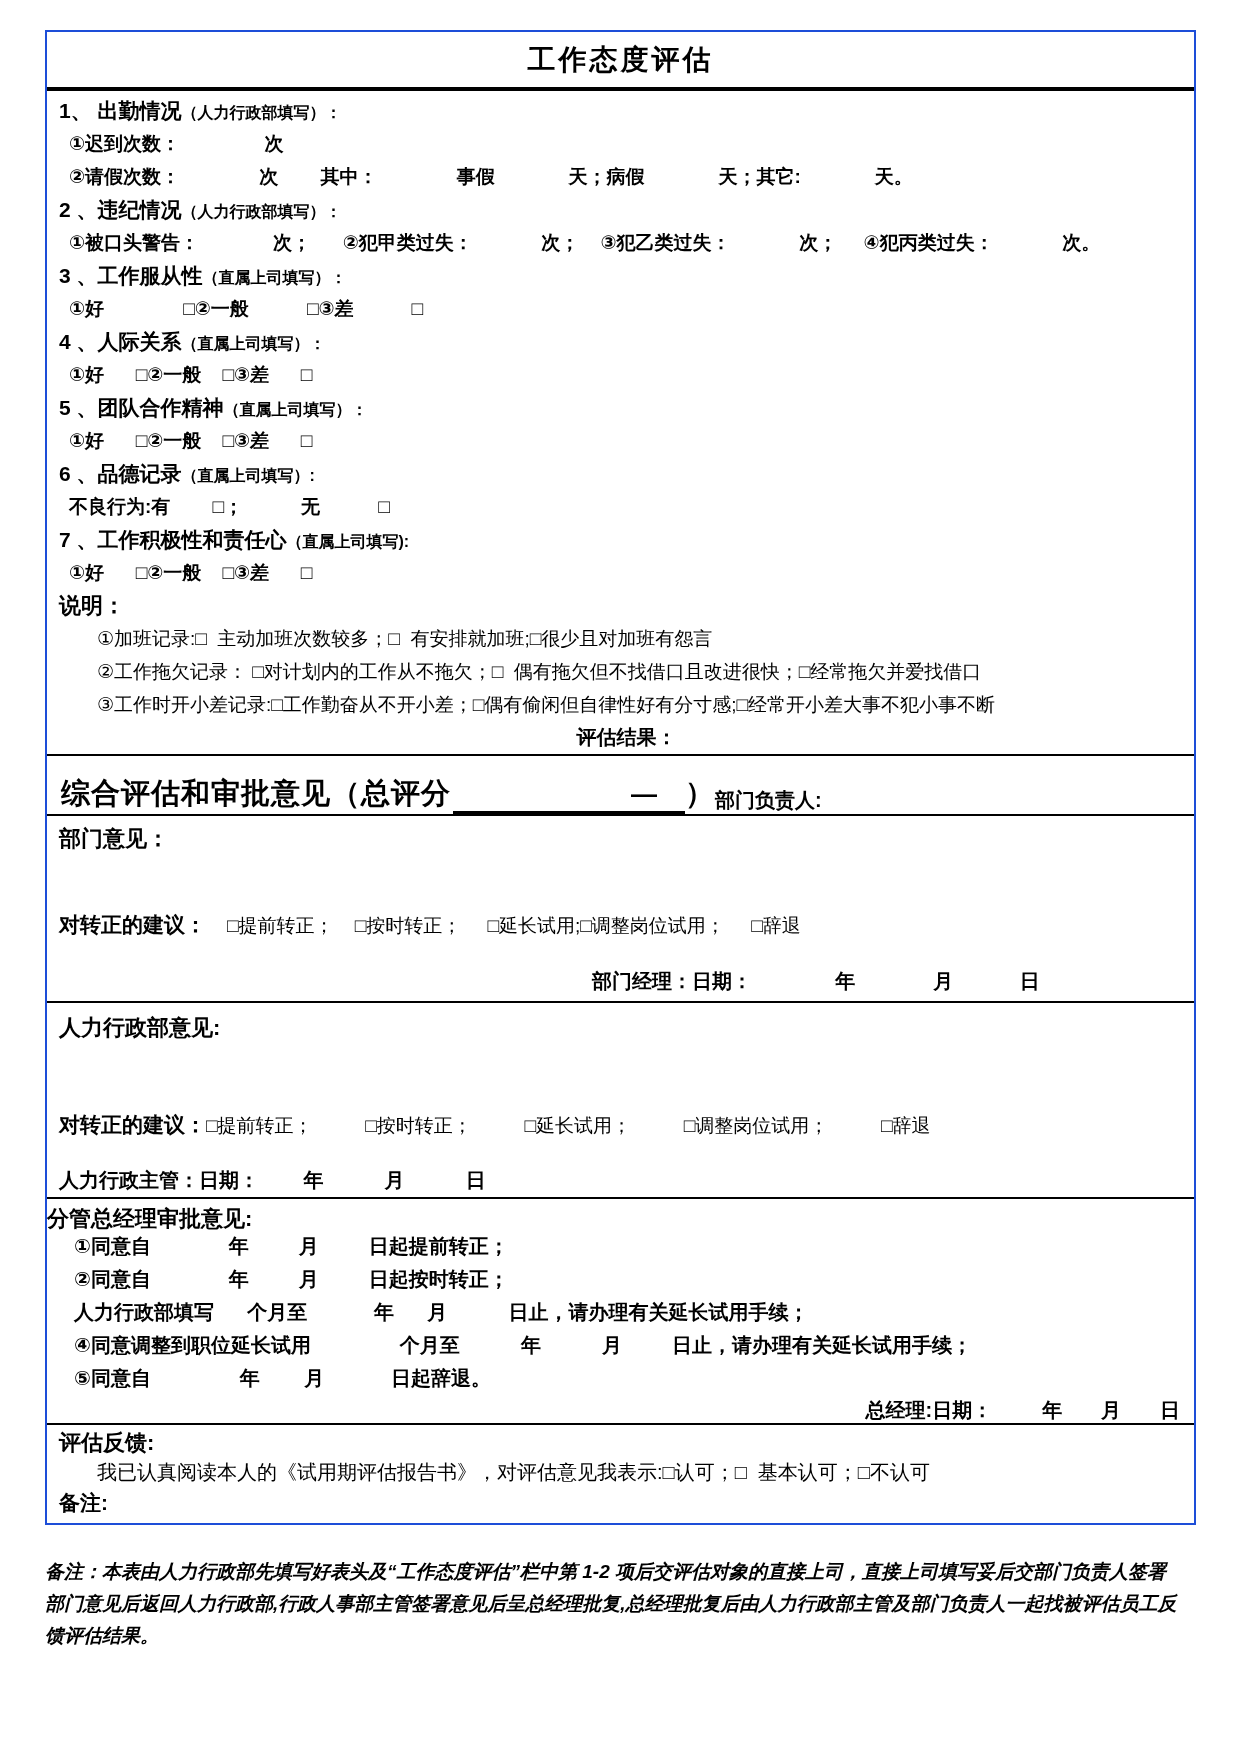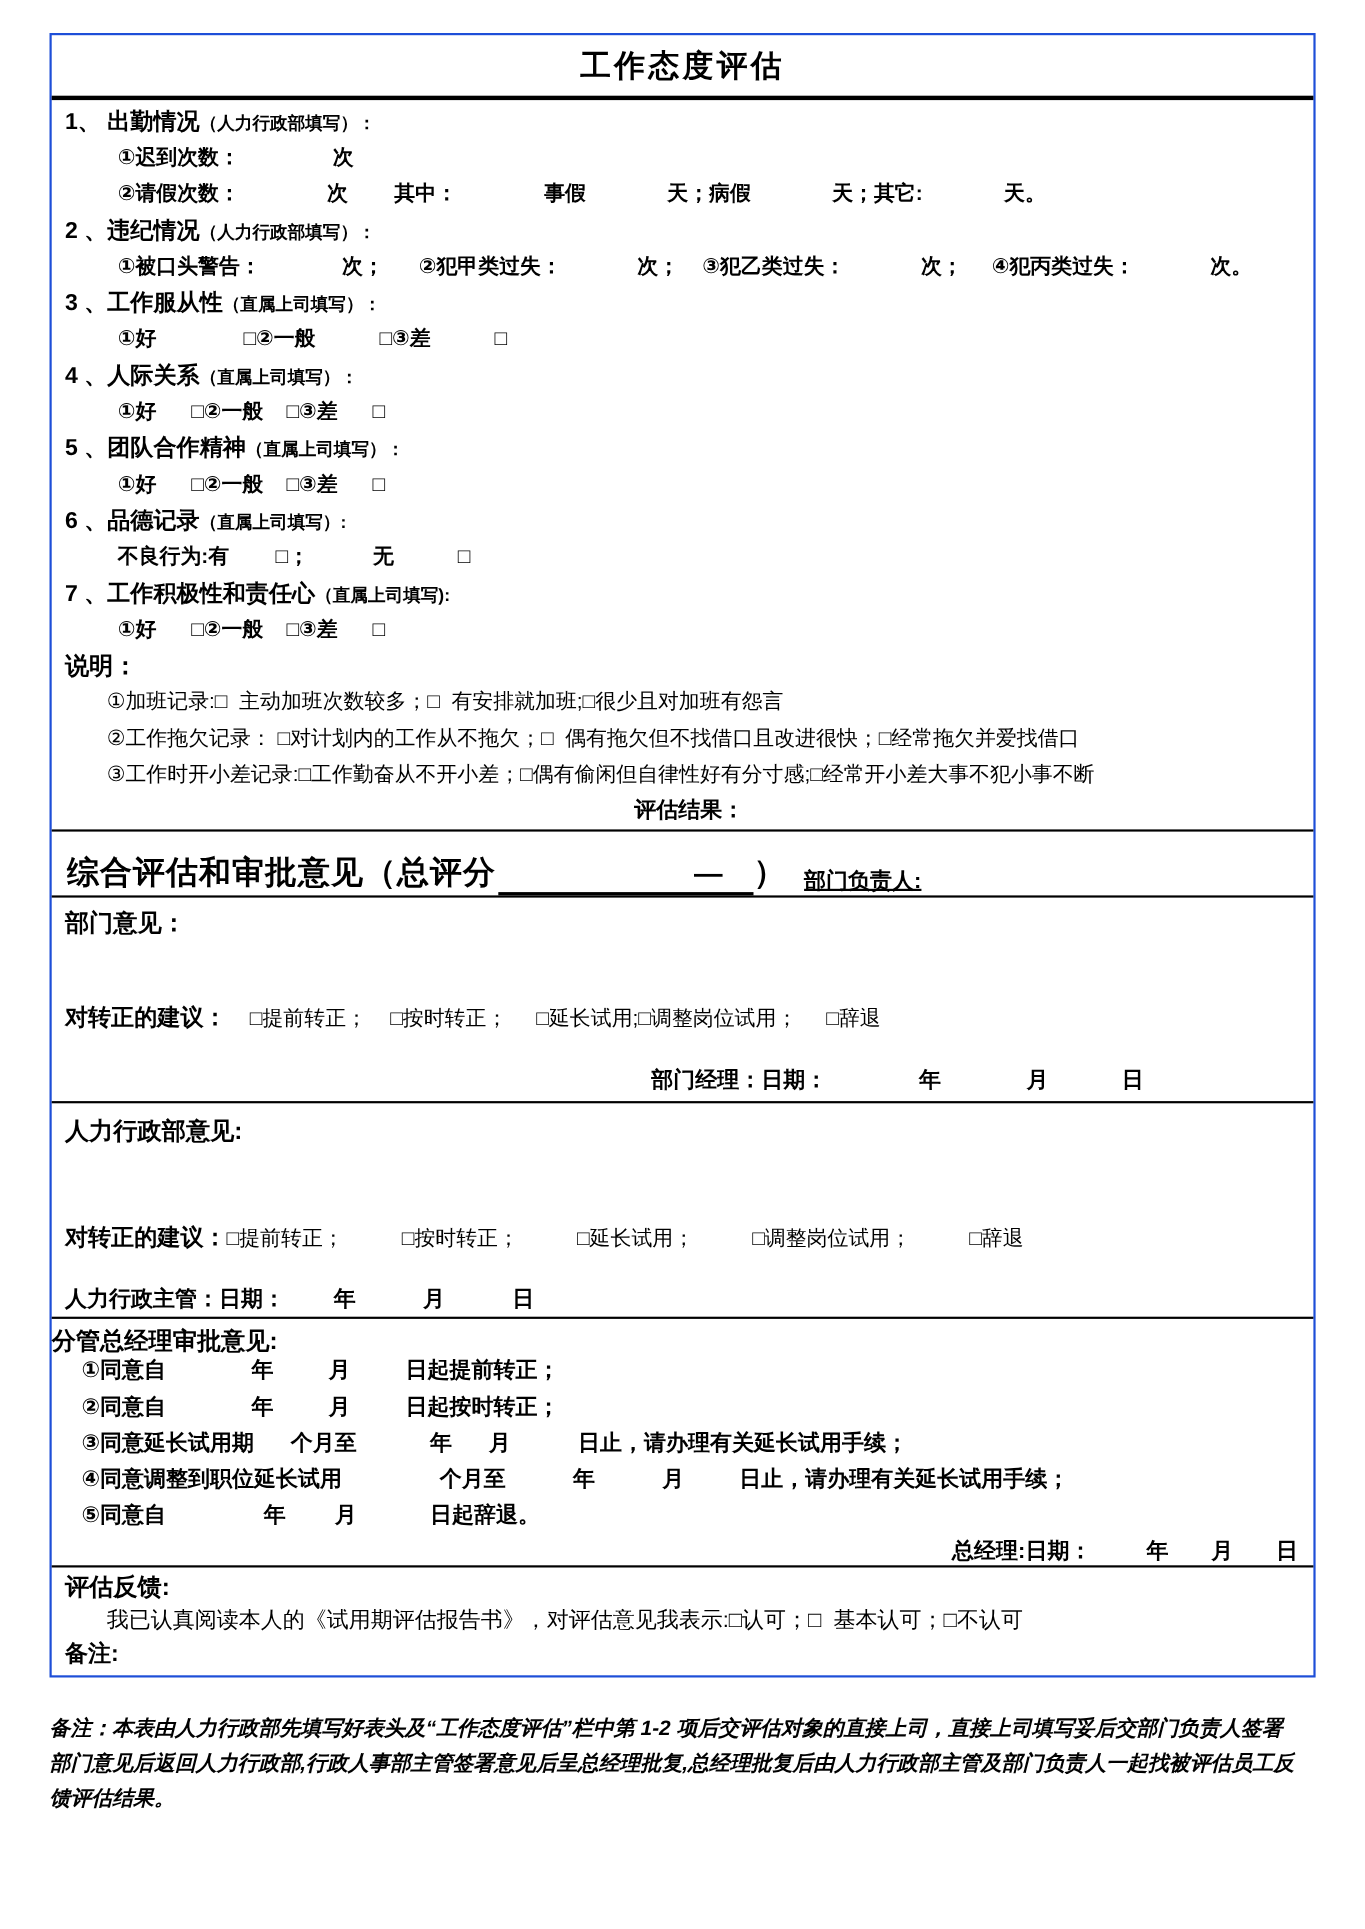--- a/index.html
+++ b/index.html
@@ -17,21 +17,21 @@
     height: 59px; border-bottom: 4px solid #000;
     display: flex; align-items: center; justify-content: center;
     font-size: 28px; font-weight: 700; letter-spacing: 3px;
   }
   
   .secA { height: 665px; border-bottom: 2px solid #000; padding-top: 3px; }
   .line { height: 33px; line-height: 33px; white-space: pre; overflow: hidden; padding-left: 12px; font-size: 19px; font-weight: 600; }
   .line.head { padding-left: 12px; }
   .line.head .h { font-size: 21px; font-weight: 700; }
   .line.head .n { font-size: 16px; font-weight: 700; }
-  .line.sub { padding-left: 60px; }
+  .line.sub { padding-left: 22px; }
   .line.notehead { font-size: 22px; font-weight: 700; }
   .line.notesub { padding-left: 50px; font-size: 19px; font-weight: 500; }
   .line.result { display: flex; align-items: center; padding-left: 12px; flex-direction: column; }
   .res-label { font-size: 20px; font-weight: 700; white-space: pre; }
   .g { font-size: 19px; font-weight: 500; margin-left: 12px; white-space: pre; }
   .g.first { margin-left: 16px; }
   .sbox {
     display: inline-block; min-width: 36px; height: 30px; line-height: 26px;
     border: 2px solid #000; text-align: center; font-size: 17px; font-weight: 700;
     margin-left: 7px; padding: 0 3px;
@@ -43,21 +43,21 @@
   .summary {
     height: 60px; border-bottom: 2px solid #000;
     display: flex; align-items: flex-end; padding-left: 14px; white-space: pre;
   }
   .sum-h { font-size: 29px; font-weight: 700; letter-spacing: 1px; }
   .blank-line {
     display: inline-block; width: 232px; border-bottom: 3px solid #000;
     text-align: right; padding-right: 28px; font-size: 26px; font-weight: 700;
     height: 40px; line-height: 40px; margin-left: 2px;
   }
-  .owner { font-size: 20px; font-weight: 700; margin-left: 16px; text-decoration: underline; }
+  .owner { font-size: 20px; font-weight: 700; margin-left: 0; }
   
   .sec { position: relative; border-bottom: 2px solid #000; }
   .sec-title { position: absolute; left: 12px; font-size: 22px; font-weight: 700; white-space: pre; }
   .sg { position: absolute; left: 12px; white-space: pre; font-size: 19px; font-weight: 500; }
   .sg .sg-label { font-size: 21px; font-weight: 700; }
   .signline { position: absolute; white-space: pre; font-size: 20px; font-weight: 700; }
   .dept { height: 187px; }
   .dept .sec-title { top: 8px; }
   .dept .sg { top: 95px; }
   .dept .signline { left: 545px; top: 152px; }
@@ -149,21 +149,21 @@
     <div class="sec hrsec">
       <div class="sec-title">人力行政部意见:</div>
       <div class="sg"><span class="sg-label">对转正的建议：</span><span>□提前转正；          □按时转正；          □延长试用；          □调整岗位试用；          □辞退</span></div>
       <div class="signline">人力行政主管：日期：        年           月           日</div>
     </div>
 
     <div class="sec gm">
       <div class="sec-title">分管总经理审批意见:</div>
       <div class="gline">①同意自              年         月         日起提前转正；</div>
       <div class="gline">②同意自              年         月         日起按时转正；</div>
-      <div class="gline">③同意延长试用期      个月至            年      月           日止，请办理有关延长试用手续；</div>
+      <div class="gline">人力行政部填写      个月至            年      月           日止，请办理有关延长试用手续；</div>
       <div class="gline">④同意调整到职位延长试用                个月至           年           月         日止，请办理有关延长试用手续；</div>
       <div class="gline">⑤同意自                年        月            日起辞退。</div>
       <div class="signline">总经理:日期：         年       月       日</div>
     </div>
 
     <div class="sec fb">
       <div class="sec-title">评估反馈:</div>
       <div class="fbline">我已认真阅读本人的《试用期评估报告书》，对评估意见我表示:□认可；□  基本认可；□不认可</div>
       <div class="remark">备注:</div>
     </div>

